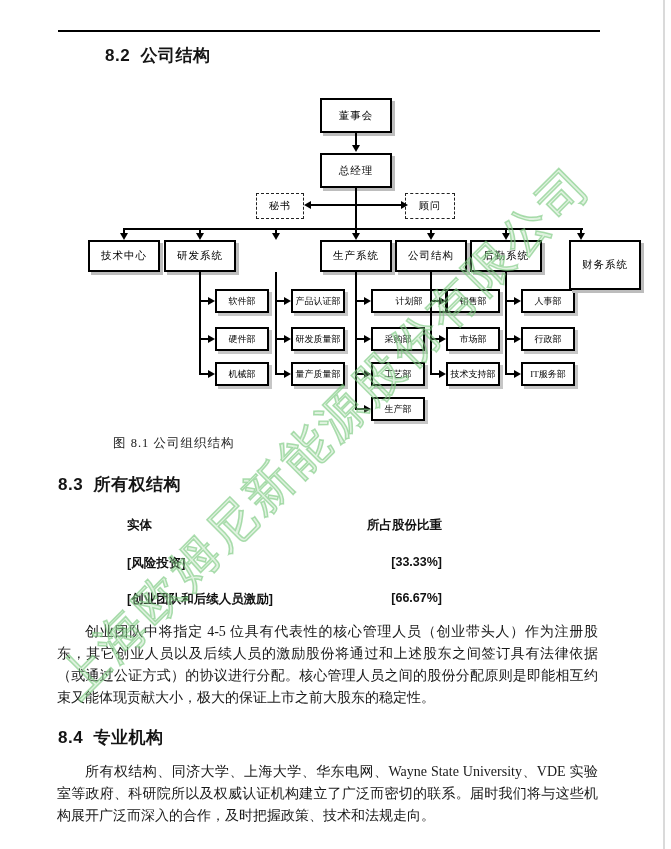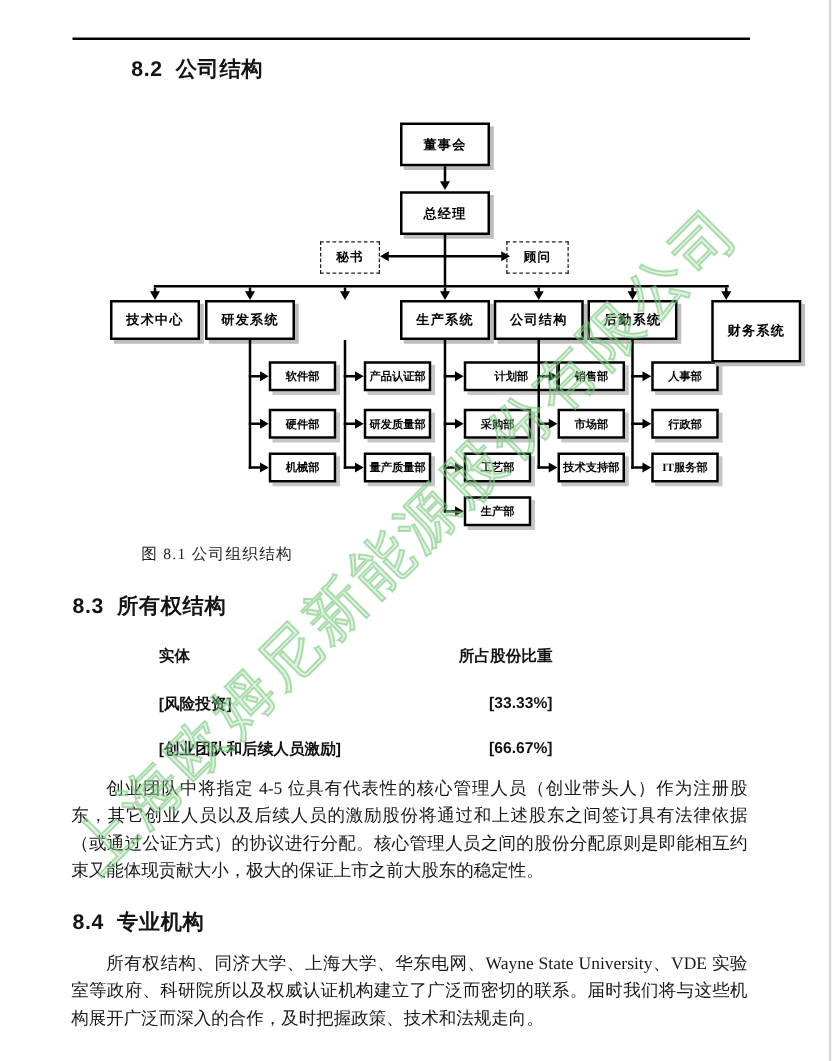--- a/index.html
+++ b/index.html
@@ -28,21 +28,21 @@
     position:absolute; left:57px; width:541px; text-align:justify;
     font-size:14px; line-height:22px; text-indent:2em; color:#181818;
   }
   #para-ownership { top:621px; } #para-institutions { top:761px; }
 
   
   #org-chart { position:absolute; left:0; top:0; width:671px; height:849px; }
   .obox {
     position:absolute; box-sizing:border-box; border:2px solid #000; background:#fff;
     box-shadow:3px 3px 0 #bdbdbd; display:flex; align-items:center; justify-content:center;
-    font-size:10.5px; letter-spacing:1px; color:#000; white-space:nowrap;font-weight:bold;
+    font-size:10.5px; letter-spacing:1px; color:#000; white-space:nowrap;
   }
   .obox.sub { font-size:9px; letter-spacing:0; box-shadow:3px 3px 0 #c6c6c6; }
   .obox.dashed { border:1.5px dashed #222; box-shadow:none; font-size:10px; }
   .oline { position:absolute; background:#000; }
   .arr-down { position:absolute; width:0; height:0; border-left:4px solid transparent; border-right:4px solid transparent; border-top:7px solid #000; }
   .arr-right { position:absolute; width:0; height:0; border-top:4px solid transparent; border-bottom:4px solid transparent; border-left:7px solid #000; }
   .arr-left  { position:absolute; width:0; height:0; border-top:4px solid transparent; border-bottom:4px solid transparent; border-right:7px solid #000; }
 
   .watermark {
     position:absolute; left:-80px; top:400px; width:810px; text-align:center;

